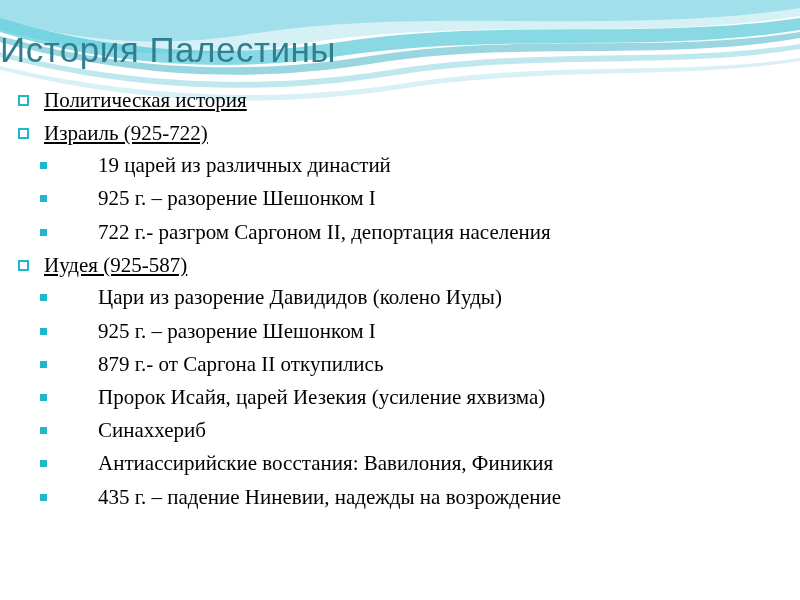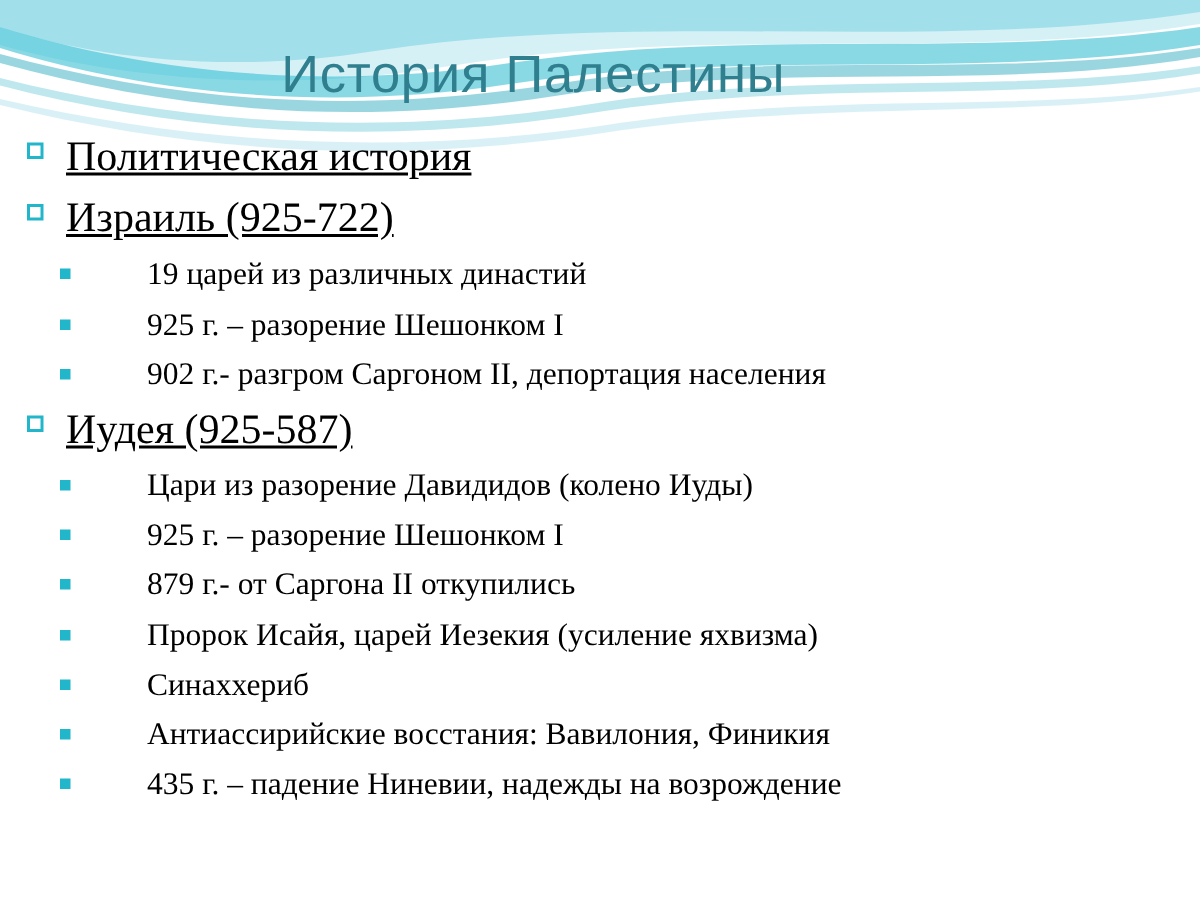--- a/index.html
+++ b/index.html
@@ -30,21 +30,20 @@
     width: 800px;
     height: 120px;
     pointer-events: none;
   }
 
   .title {
     position: absolute;
     top: 30px;
     left: 0;
     width: 711px;
-    text-align: center;
     font-family: "Liberation Sans", sans-serif;
     font-size: 35px;
     color: #2f7f8f;
     letter-spacing: 0.5px;
     white-space: nowrap;
   }
 
   .content {
     position: absolute;
     top: 88px;
@@ -73,21 +72,21 @@
   }
   .sq-open {
     display: inline-block;
     width: 11px;
     height: 11px;
     border: 2px solid #21b6c9;
     box-sizing: border-box;
     background: transparent;
   }
   .lvl1 .txt {
-    font-size: 28px;
+    font-size: 21px;
     color: #000000;
     line-height: 1.22;
     text-decoration: underline;
     text-underline-offset: 2px;
   }
 
   
   .lvl2 {
     padding-left: 22px;
     margin-bottom: 8px;
@@ -156,21 +155,21 @@
       <span class="marker">
           <span class="sq-filled"></span>
         </span>
       <span class="txt">925 г. – разорение Шешонком I</span>
     </div>
 
     <div class="bullet-row lvl2">
       <span class="marker">
           <span class="sq-filled"></span>
         </span>
-      <span class="txt">902 г.- разгром Саргоном II, депортация населения</span>
+      <span class="txt">722 г.- разгром Саргоном II, депортация населения</span>
     </div>
 
     <div class="bullet-row lvl1">
       <span class="marker">
           <span class="sq-open"></span>
         </span>
       <span class="txt">Иудея (925-587)</span>
     </div>
 
     <div class="bullet-row lvl2">

